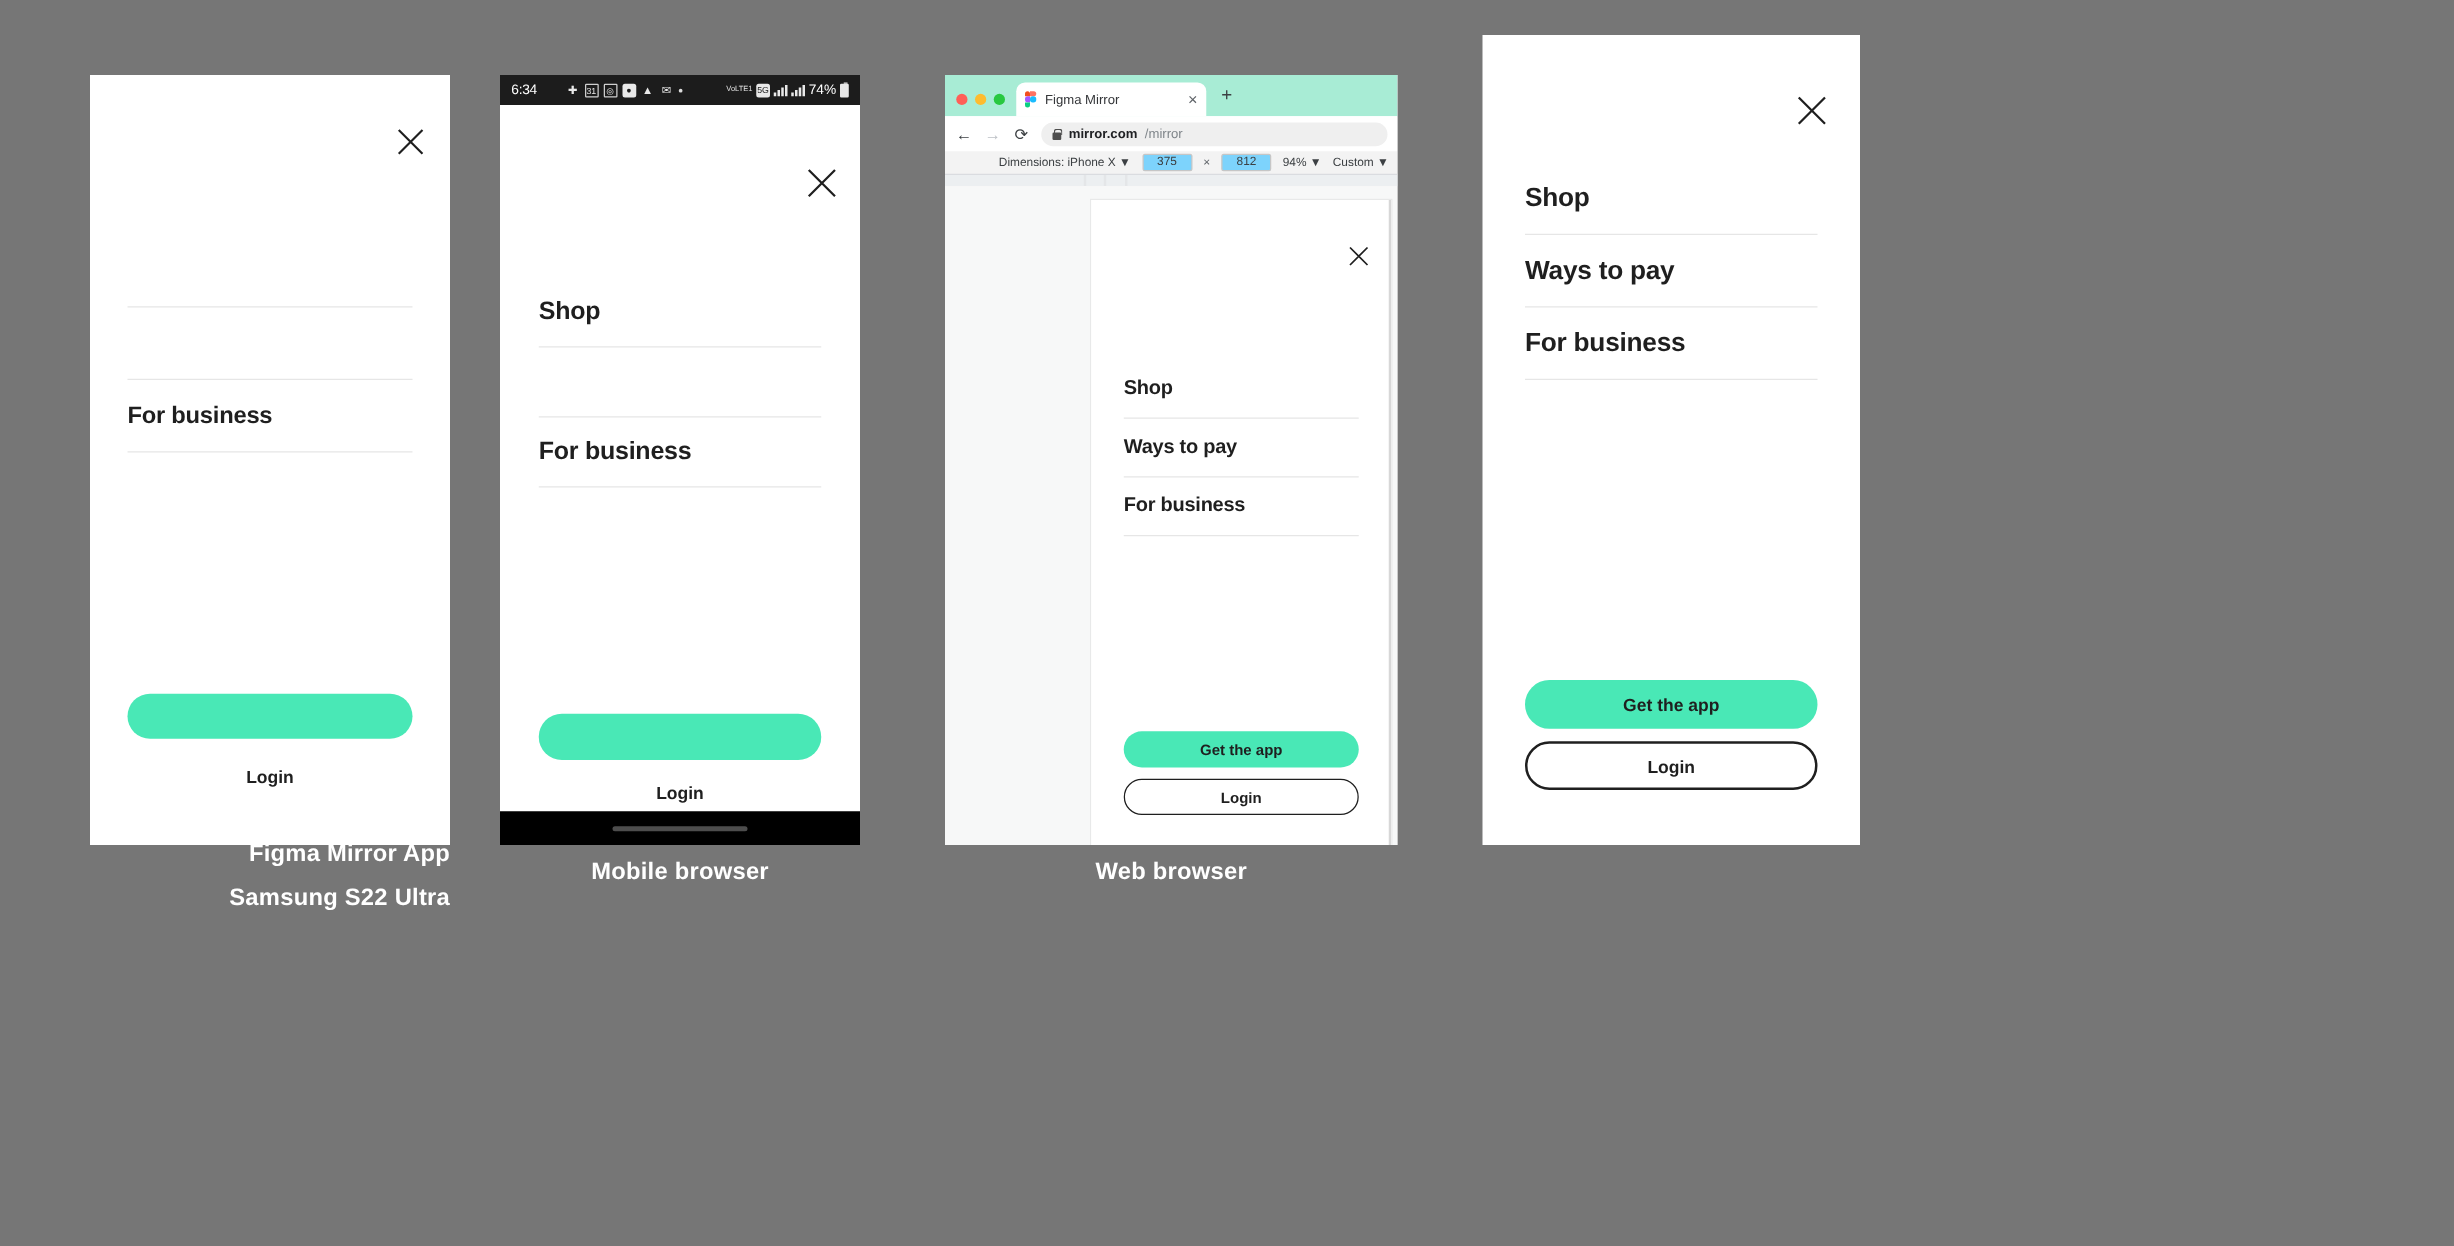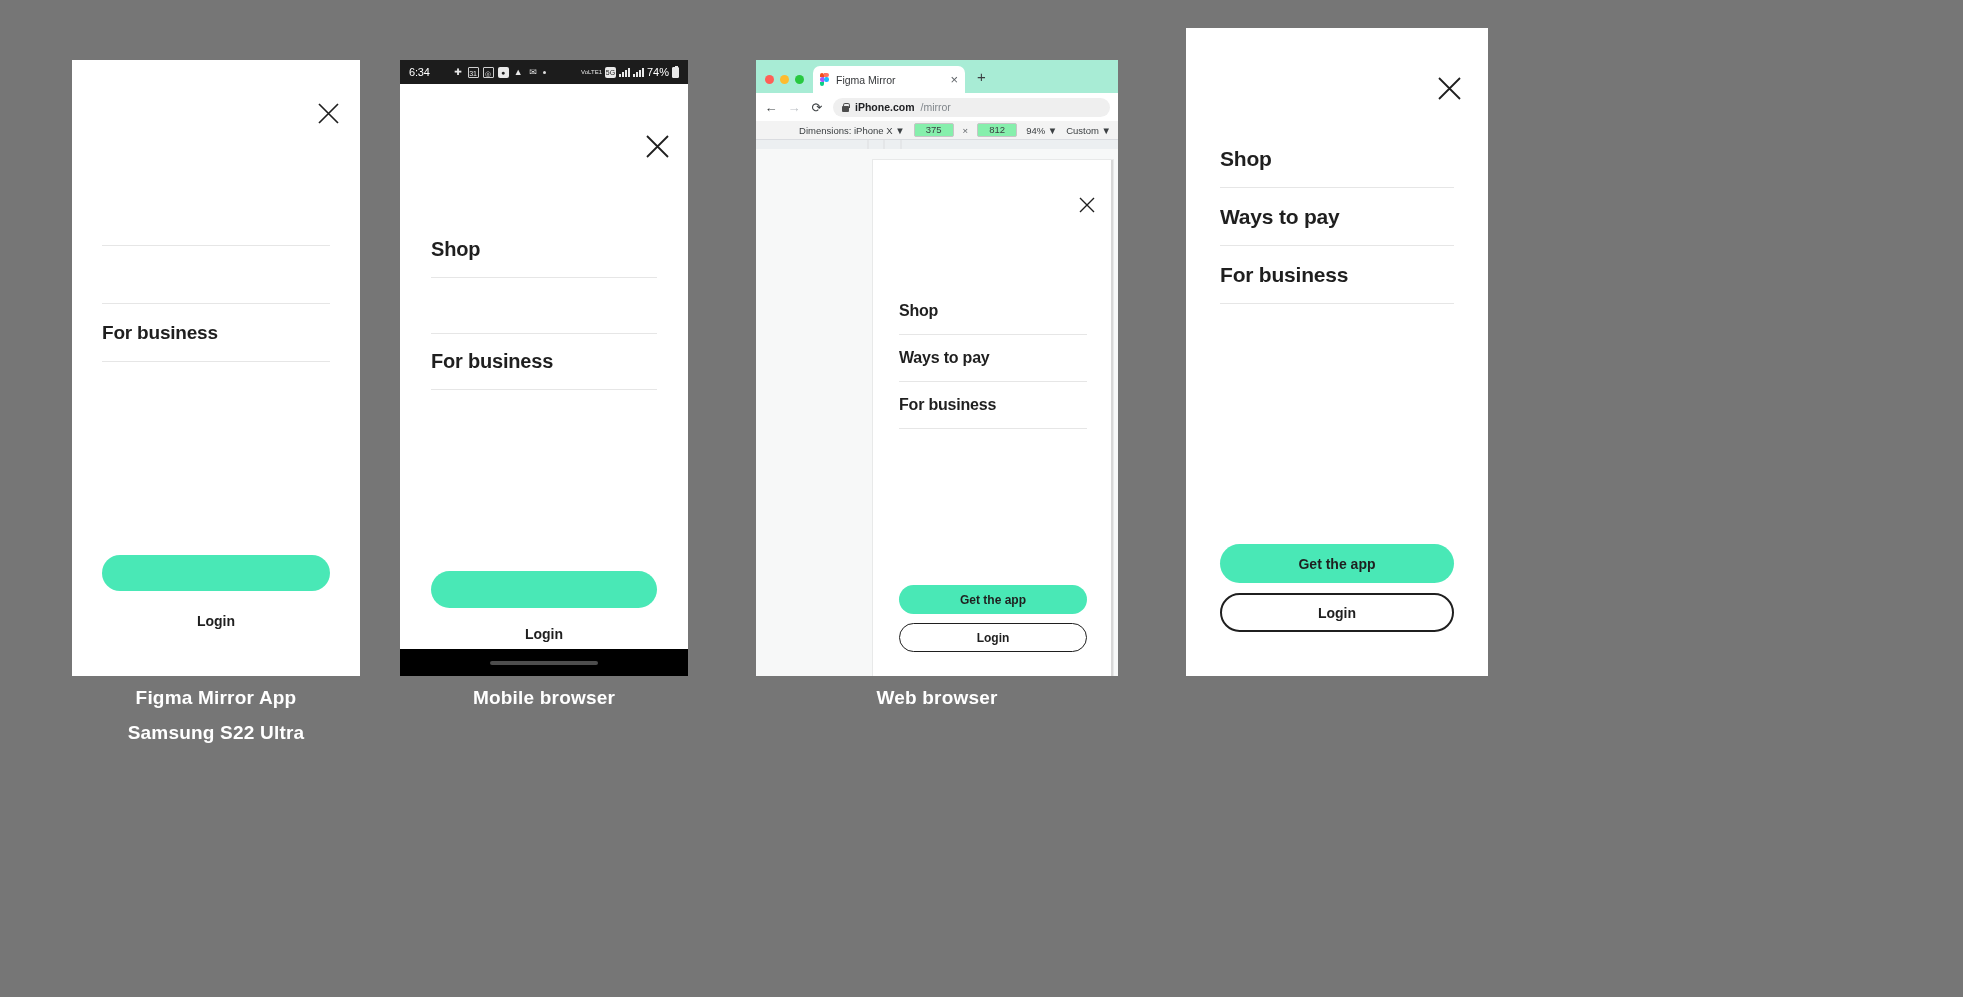--- a/index.html
+++ b/index.html
@@ -56,21 +56,21 @@
   .btn-secondary.bordered { border: 2px solid #1f1f1f; }
   .btn-secondary.plain { border: none; }
 
   
   #p1 { left: 72px; top: 60px; width: 288px; height: 616px; }
   #p1 .close-x { right: 20px; top: 42px; }
   #p1 .menu-list { top: 128px; left: 30px; right: 30px; }
   #p1 .menu-row { height: 58px; font-size: 19px; }
   #p1 .btn-primary { position: absolute; left: 30px; right: 30px; top: 495px; height: 36px; font-size: 14px; }
   #p1 .btn-secondary { position: absolute; left: 30px; right: 30px; top: 546px; height: 30px; font-size: 14px; }
-  #cap1 { left: 72px; top: 680px; width: 288px; }
+  #cap1 { left: 72px; top: 666px; width: 288px; text-align: right; }
 
   
   #p2 { left: 400px; top: 60px; width: 288px; height: 616px; background: #fff; }
   .status-bar {
     position: absolute; left: 0; right: 0; top: 0; height: 24px;
     background: #1c1c1c; color: #ffffff;
     display: flex; align-items: center; justify-content: space-between;
     padding: 0 9px; font-size: 11px;
   }
   .sb-left { display: flex; align-items: center; gap: 4px; }
@@ -157,21 +157,21 @@
   .url-path { color: #80868b; }
 
   .devtools-bar {
     position: absolute; left: 0; right: 0; top: 61px; height: 19px;
     background: #f3f3f3; border-bottom: 1px solid #dadce0;
     display: flex; align-items: center; justify-content: flex-end;
     gap: 9px; padding: 0 7px; font-size: 9.5px; color: #3c4043;
   }
   .dt-item { white-space: nowrap; cursor: pointer; }
   .dt-input {
-    width: 40px; height: 14px; background: #86efac; border: 1px solid #c6c6c6;
+    width: 40px; height: 14px; background: #7dd3fc; border: 1px solid #c6c6c6;
     border-radius: 2px; font-size: 9.5px; color: #3c4043;
     text-align: center; line-height: 12px; cursor: text;
   }
   .dt-x { color: #5f6368; }
   .dt-tabsrow {
     position: absolute; left: 0; right: 0; top: 80px; height: 9px;
     background: #e4e6e8; display: flex; gap: 2px;
   }
   .dt-tabsrow i { display: block; background: #eceff1; height: 100%; }
 
@@ -303,21 +303,21 @@
       </div>
       <div class="tab-new">+</div>
     </div>
 
     <div class="chrome-toolbar">
       <span class="nav-btn">←</span>
       <span class="nav-btn disabled">→</span>
       <span class="nav-btn">⟳</span>
       <div class="omnibox">
         <span class="lock-ico"></span>
-        <span class="url-strong">iPhone.com</span>
+        <span class="url-strong">mirror.com</span>
           <span class="url-path">/mirror</span>
       </div>
     </div>
 
     <div class="devtools-bar">
       <span class="dt-item"><span>Dimensions: iPhone X</span> <span>▼</span></span>
       <span class="dt-input">375</span>
       <span class="dt-x">×</span>
       <span class="dt-input">812</span>
       <span class="dt-item"><span>94%</span> <span>▼</span></span>

